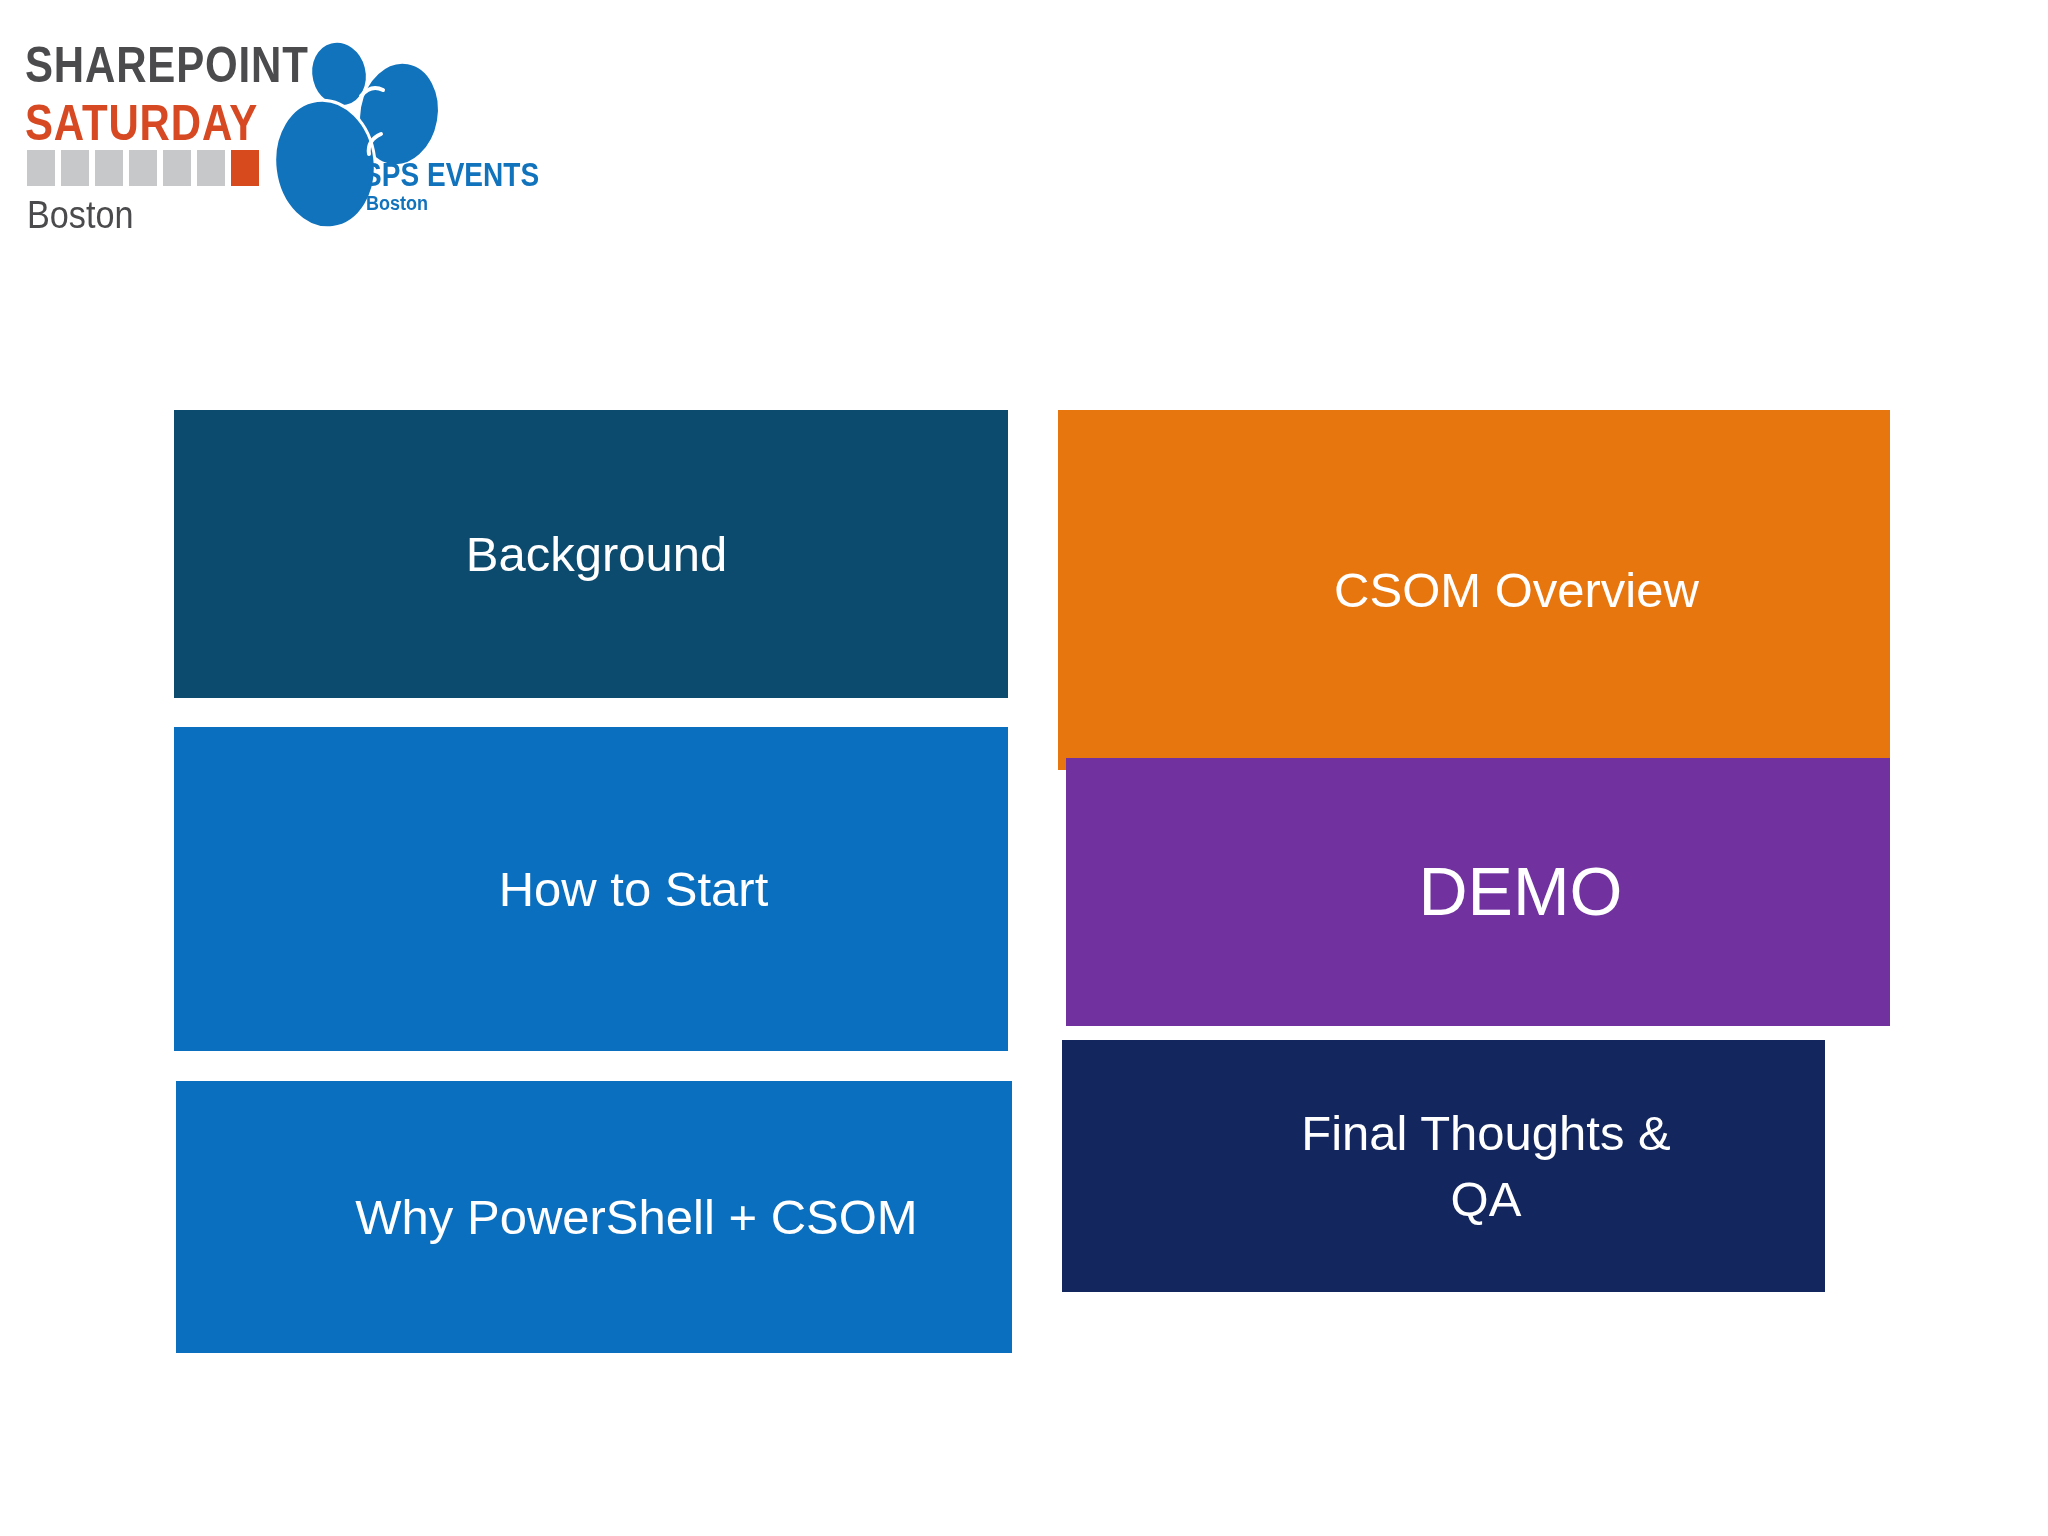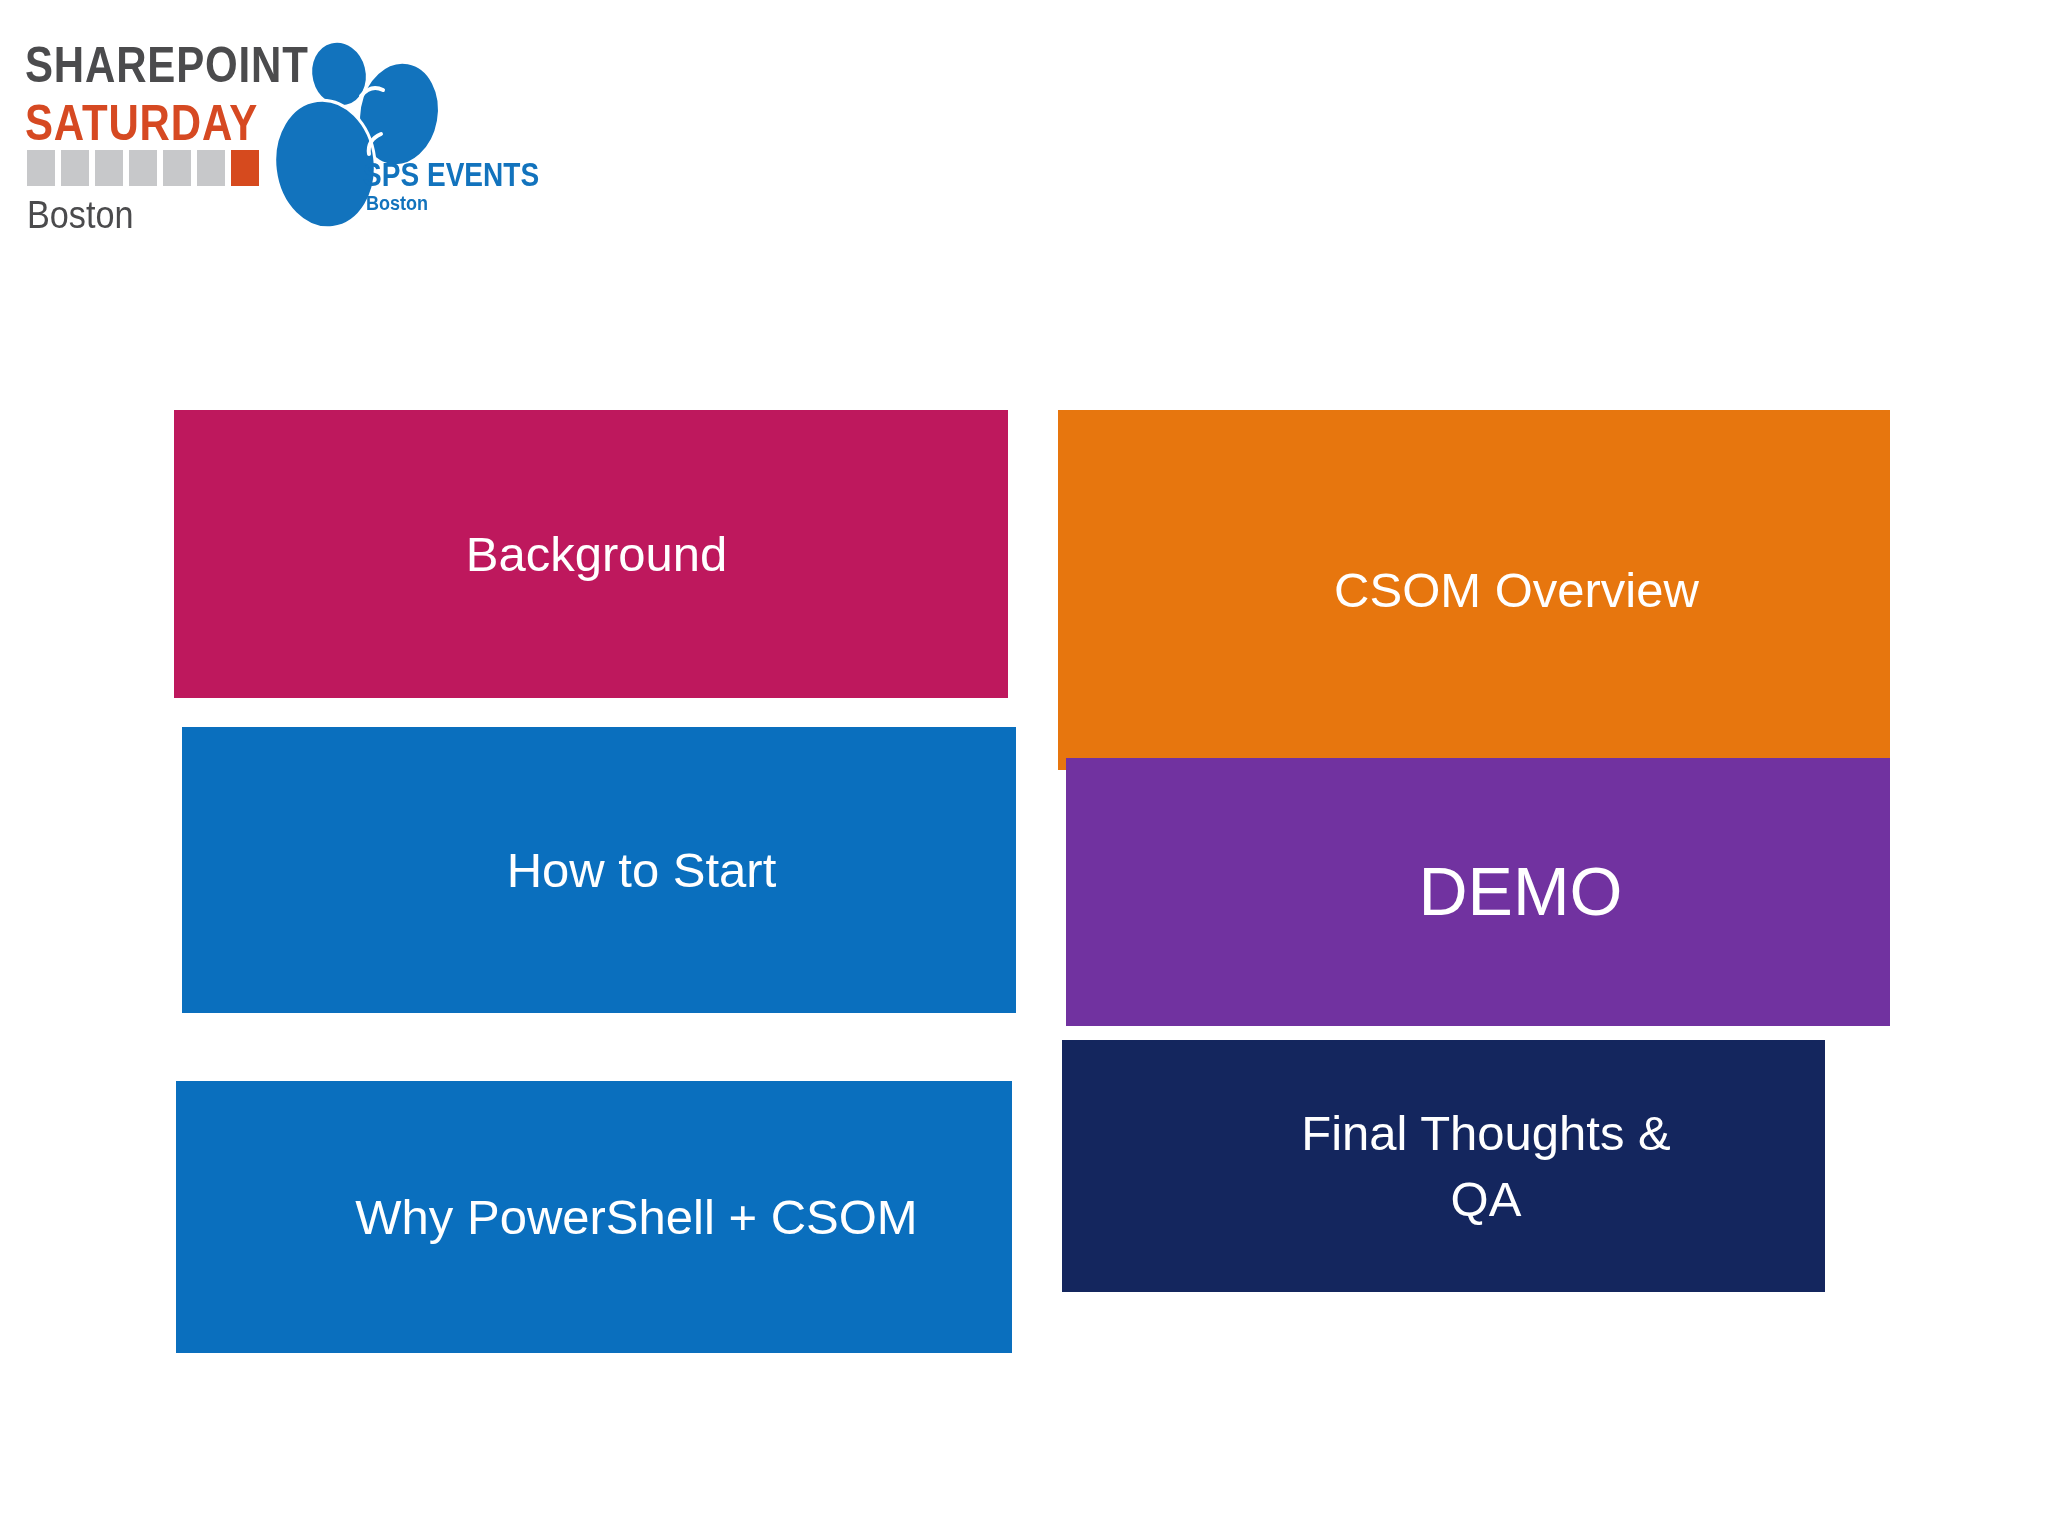--- a/index.html
+++ b/index.html
@@ -134,21 +134,21 @@
     font-size: 49px;
     line-height: 1.35;
     text-align: center;
     white-space: pre-line;
   }
   .tile.demo .tile-label {
     font-size: 68px;
   }
   .tile-1 { left: 174px;  top: 410px;  width: 834px; height: 288px; }
   .tile-2 { left: 1058px; top: 410px;  width: 832px; height: 360px; }
-  .tile-3 { left: 182px;  top: 727px;  width: 834px; height: 286px; }
+  .tile-3 { left: 174px;  top: 727px;  width: 834px; height: 324px; }
   .tile-4 { left: 1066px; top: 730px;  width: 824px; height: 268px; }
   .tile-5 { left: 176px;  top: 1037px; width: 836px; height: 272px; margin-top: 44px; }
   .tile-6 { left: 1062px; top: 1040px; width: 763px; height: 252px; }
 </style>
 </head>
 <body>
 
 <div class="slide">
 
   <div class="logo">
@@ -176,21 +176,21 @@
         <path d="M 96 118 q -2 -14 12 -20"></path>
       </g>
     </svg>
 
     <div class="logo-sps">SPS EVENTS</div>
     <div class="logo-sps-city">Boston</div>
   </div>
 
 
   <main>
-    <div class="tile tile-1" style="background-color: #be185d; padding-left: 11px;">
+    <div class="tile tile-1" style="background-color: #0c4a6e; padding-left: 11px;">
       <span class="tile-label">Background</span>
     </div>
     <div class="tile tile-2" style="background-color: rgb(231, 118, 14);">
       <span class="tile-label">CSOM Overview</span>
     </div>
     <div class="tile tile-3" style="background-color: rgb(10, 111, 190);">
       <span class="tile-label">How to Start</span>
     </div>
     <div class="tile tile-4 demo" style="background-color: rgb(113, 50, 160); margin-top: 28px;">
       <span class="tile-label">DEMO</span>

